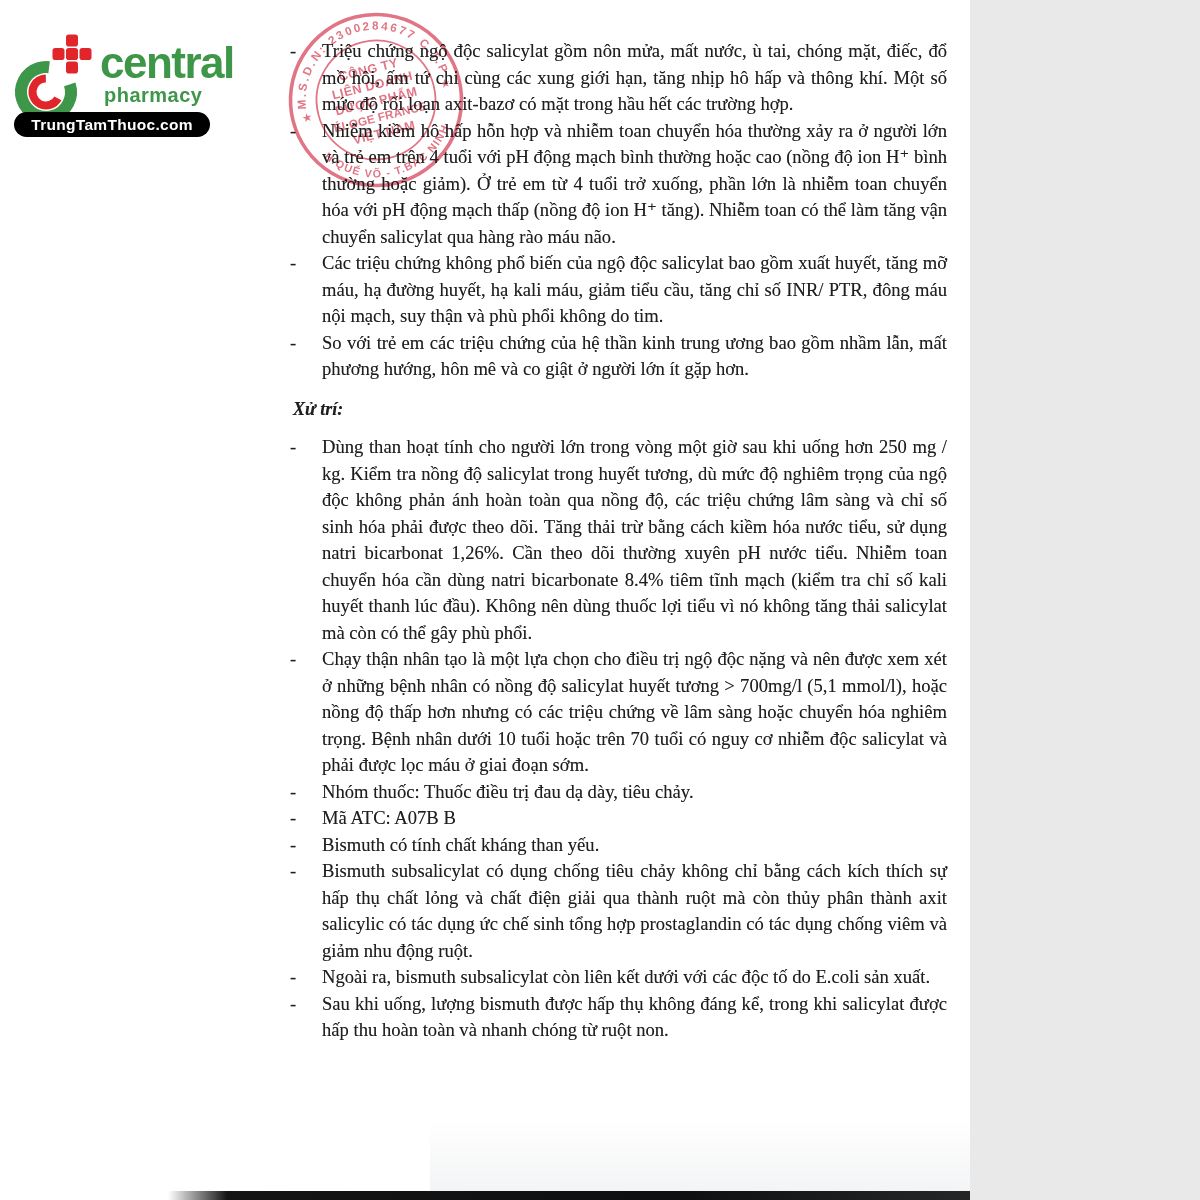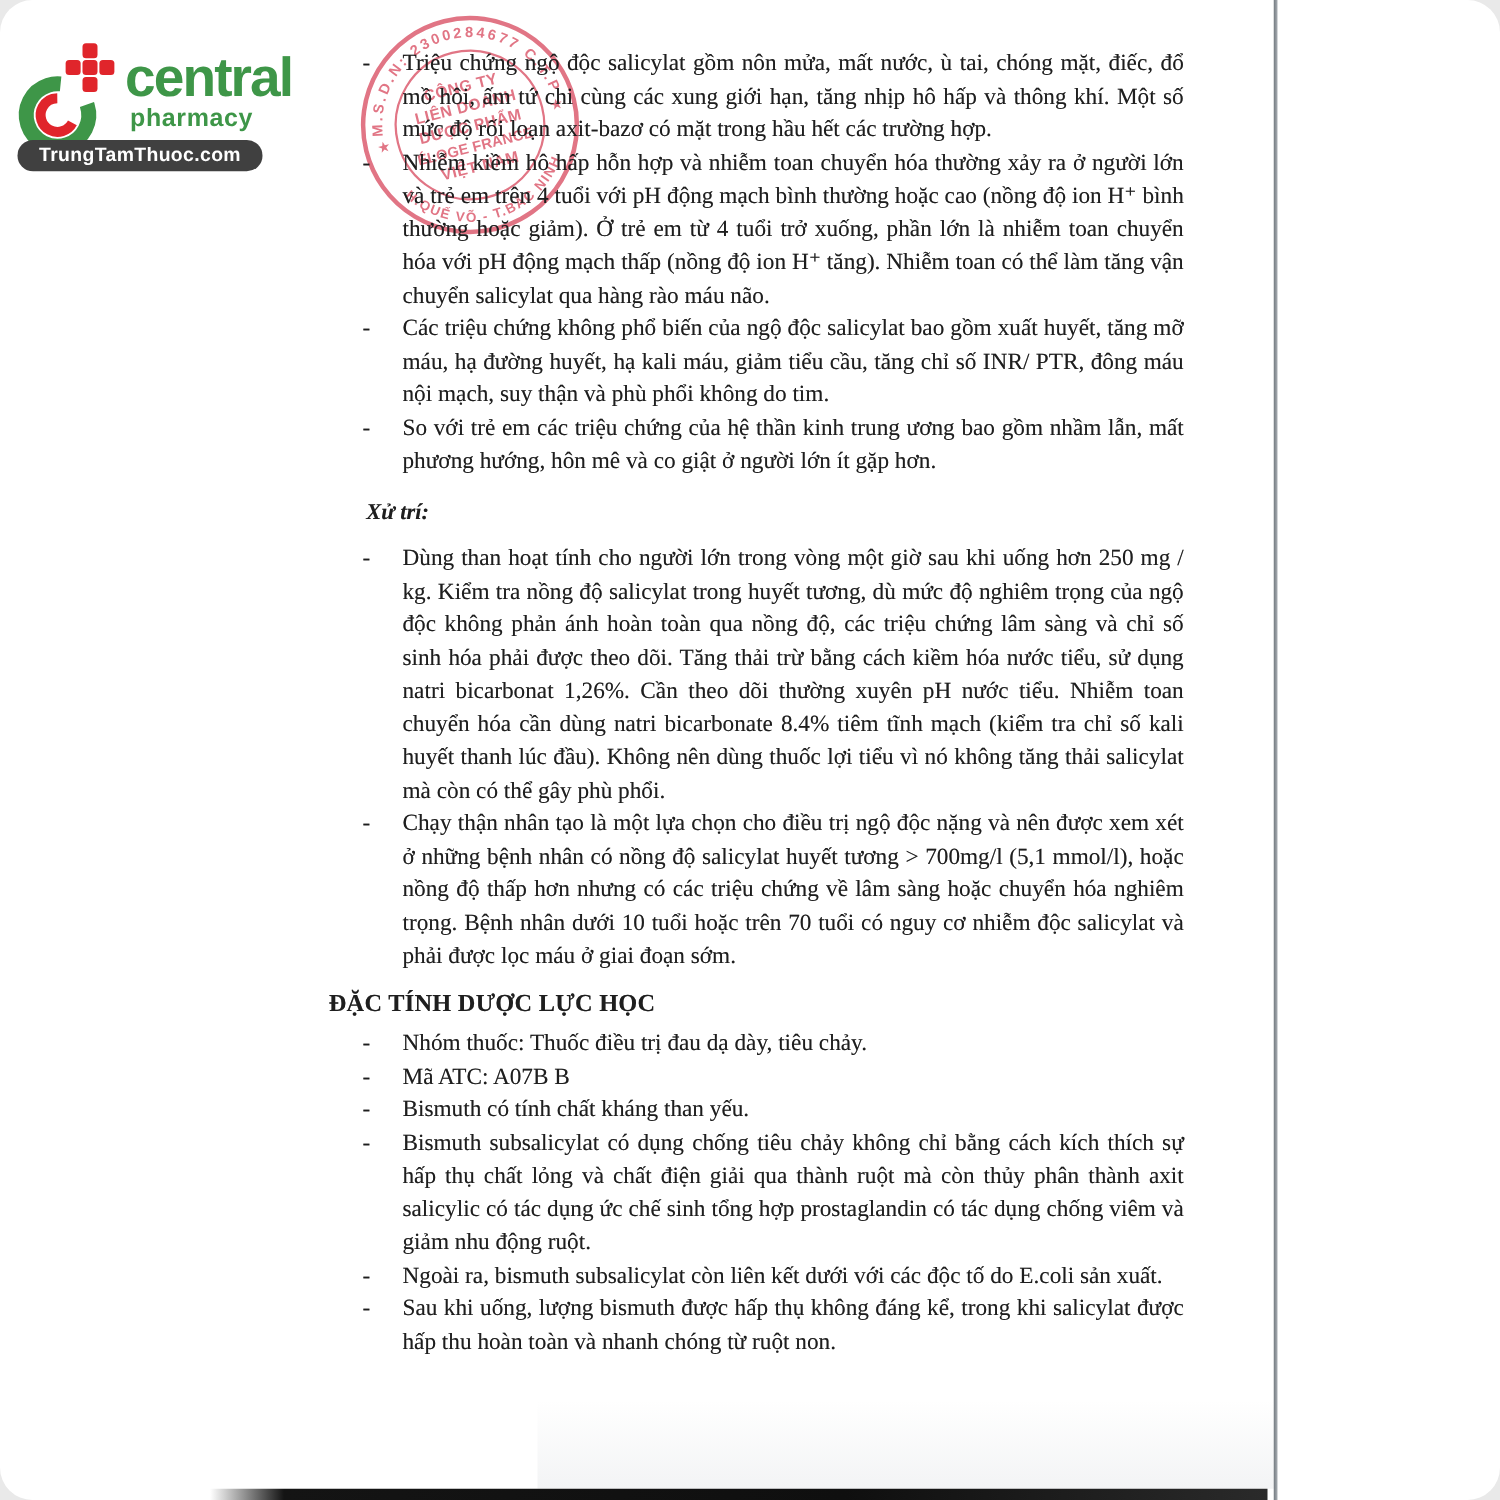--- a/index.html
+++ b/index.html
@@ -1,29 +1,29 @@
 <!DOCTYPE html>
 <html><head>
 <meta charset="utf-8">
 <style>
   html,body{margin:0;padding:0;background:#e9e9e9;}
   .page{
-    position:relative;width:1200px;height:1200px;background:#ffffff;
-    overflow:hidden;font-family:"Liberation Serif","DejaVu Serif",serif;color:#1e1e1e;border-radius:26px;
+    position:relative;width:970px;height:1200px;background:#ffffff;
+    overflow:hidden;font-family:"Liberation Serif","DejaVu Serif",serif;color:#1e1e1e;
   }
   
   .logo{position:absolute;left:12px;top:30px;width:240px;}
   .logo-row{display:flex;align-items:flex-start;}
   .logo-icon{flex:0 0 auto;}
   .logo-text{margin-left:6px;margin-top:14px;font-family:"Liberation Sans","DejaVu Sans",sans-serif;}
   .logo-brand{font-size:44px;font-weight:bold;color:#3e9648;letter-spacing:-1.5px;line-height:38px;}
   .logo-sub{font-size:20px;font-weight:bold;color:#3e9648;margin-top:2px;margin-left:4px;letter-spacing:0.5px;}
   .logo-pill{
     position:absolute;left:2px;top:82px;width:196px;height:25px;border-radius:13px;
-    background:#404040;color:#ffffff;font-family:"Liberation Sans","DejaVu Sans",sans-serif;
+    background:#000000;color:#ffffff;font-family:"Liberation Sans","DejaVu Sans",sans-serif;
     font-weight:bold;font-size:15.5px;display:flex;align-items:center;justify-content:center;
     letter-spacing:0.3px;
   }
   
   .stamp{
     position:absolute;left:286px;top:10px;width:180px;height:180px;
     transform:rotate(-14deg);opacity:0.78;mix-blend-mode:multiply;pointer-events:none;
   }
   .stamp text{fill:#d94e62;font-family:"Liberation Sans","DejaVu Sans",sans-serif;font-weight:bold;}
   .stamp circle{stroke:#d94e62;fill:none;}
@@ -139,21 +139,20 @@
         <li>
         <span class="dash">-</span>
         <span class="txt">Dùng than hoạt tính cho người lớn trong vòng một giờ sau khi uống hơn 250 mg / kg. Kiểm tra nồng độ salicylat trong huyết tương, dù mức độ nghiêm trọng của ngộ độc không phản ánh hoàn toàn qua nồng độ, các triệu chứng lâm sàng và chỉ số sinh hóa phải được theo dõi. Tăng thải trừ bằng cách kiềm hóa nước tiểu, sử dụng natri bicarbonat 1,26%. Cần theo dõi thường xuyên pH nước tiểu. Nhiễm toan chuyển hóa cần dùng natri bicarbonate 8.4% tiêm tĩnh mạch (kiểm tra chỉ số kali huyết thanh lúc đầu). Không nên dùng thuốc lợi tiểu vì nó không tăng thải salicylat mà còn có thể gây phù phổi.</span>
       </li>
         <li>
         <span class="dash">-</span>
         <span class="txt">Chạy thận nhân tạo là một lựa chọn cho điều trị ngộ độc nặng và nên được xem xét ở những bệnh nhân có nồng độ salicylat huyết tương &gt; 700mg/l (5,1 mmol/l), hoặc nồng độ thấp hơn nhưng có các triệu chứng về lâm sàng hoặc chuyển hóa nghiêm trọng. Bệnh nhân dưới 10 tuổi hoặc trên 70 tuổi có nguy cơ nhiễm độc salicylat và phải được lọc máu ở giai đoạn sớm.</span>
       </li>
       </ul>
 
-    <div class="h-section">ĐẶC TÍNH DƯỢC LỰC HỌC</div>
 
     <ul class="blist">
         <li>
         <span class="dash">-</span>
         <span class="txt">Nhóm thuốc: Thuốc điều trị đau dạ dày, tiêu chảy.</span>
       </li>
         <li>
         <span class="dash">-</span>
         <span class="txt">Mã ATC: A07B B</span>
       </li>

